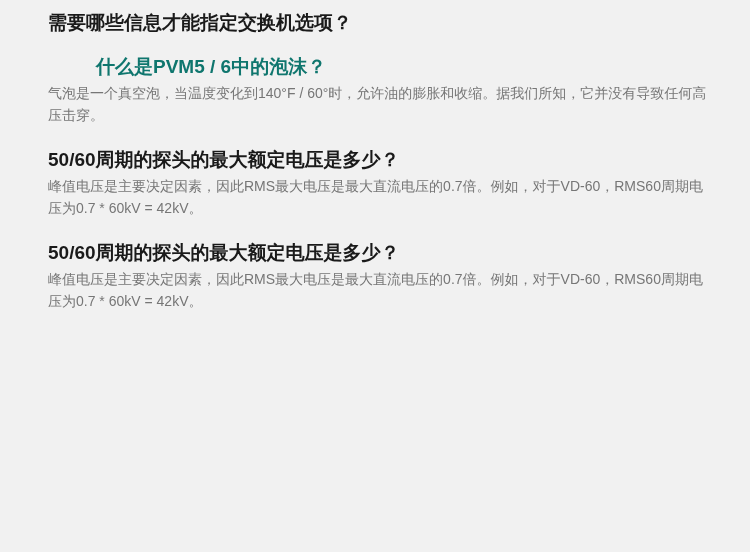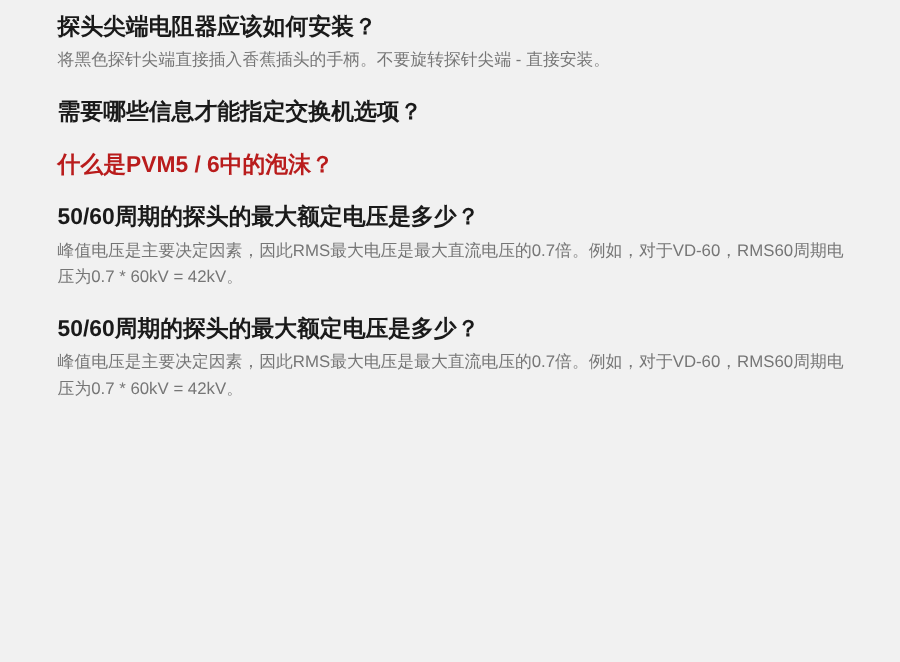--- a/index.html
+++ b/index.html
@@ -36,32 +36,29 @@
     font-size: 14px;
     line-height: 22px;
     color: #767676;
   }
 </style>
 </head>
 <body style="background: rgb(241, 241, 241);">
 
 <div class="page">
   <div class="faq-list">
-  <section class="faq-item">
-    <h2 class="faq-question" style="color: rgb(26, 26, 26);">探头尖端电阻器应该如何安装？</h2>
-    <p class="faq-answer" style="color: rgb(118, 118, 118);">将黑色探针尖端直接插入香蕉插头的手柄。不要旋转探针尖端 - 直接安装。</p>
-  </section>
 
   <section class="faq-item">
     <h2 class="faq-question" style="color: rgb(26, 26, 26);">需要哪些信息才能指定交换机选项？</h2>
   </section>
 
 
   <section class="faq-item">
-    <h2 class="faq-question" style="color: #b91c1c;">什么是PVM5 / 6中的泡沫？</h2>
+    <h2 class="faq-question" style="color: #0f766e; margin-left: 48px;">什么是PVM5 / 6中的泡沫？</h2>
+    <p class="faq-answer" style="color: rgb(118, 118, 118);">气泡是一个真空泡，当温度变化到140°F / 60°时，允许油的膨胀和收缩。据我们所知，它并没有导致任何高压击穿。</p>
   </section>
 
   <section class="faq-item">
     <h2 class="faq-question" style="color: rgb(26, 26, 26);">50/60周期的探头的最大额定电压是多少？</h2>
     <p class="faq-answer" style="color: rgb(118, 118, 118);">峰值电压是主要决定因素，因此RMS最大电压是最大直流电压的0.7倍。例如，对于VD-60，RMS60周期电压为0.7 * 60kV = 42kV。</p>
   </section>
 
   <section class="faq-item">
     <h2 class="faq-question" style="color: rgb(26, 26, 26);">50/60周期的探头的最大额定电压是多少？</h2>
     <p class="faq-answer" style="color: rgb(118, 118, 118);">峰值电压是主要决定因素，因此RMS最大电压是最大直流电压的0.7倍。例如，对于VD-60，RMS60周期电压为0.7 * 60kV = 42kV。</p>

